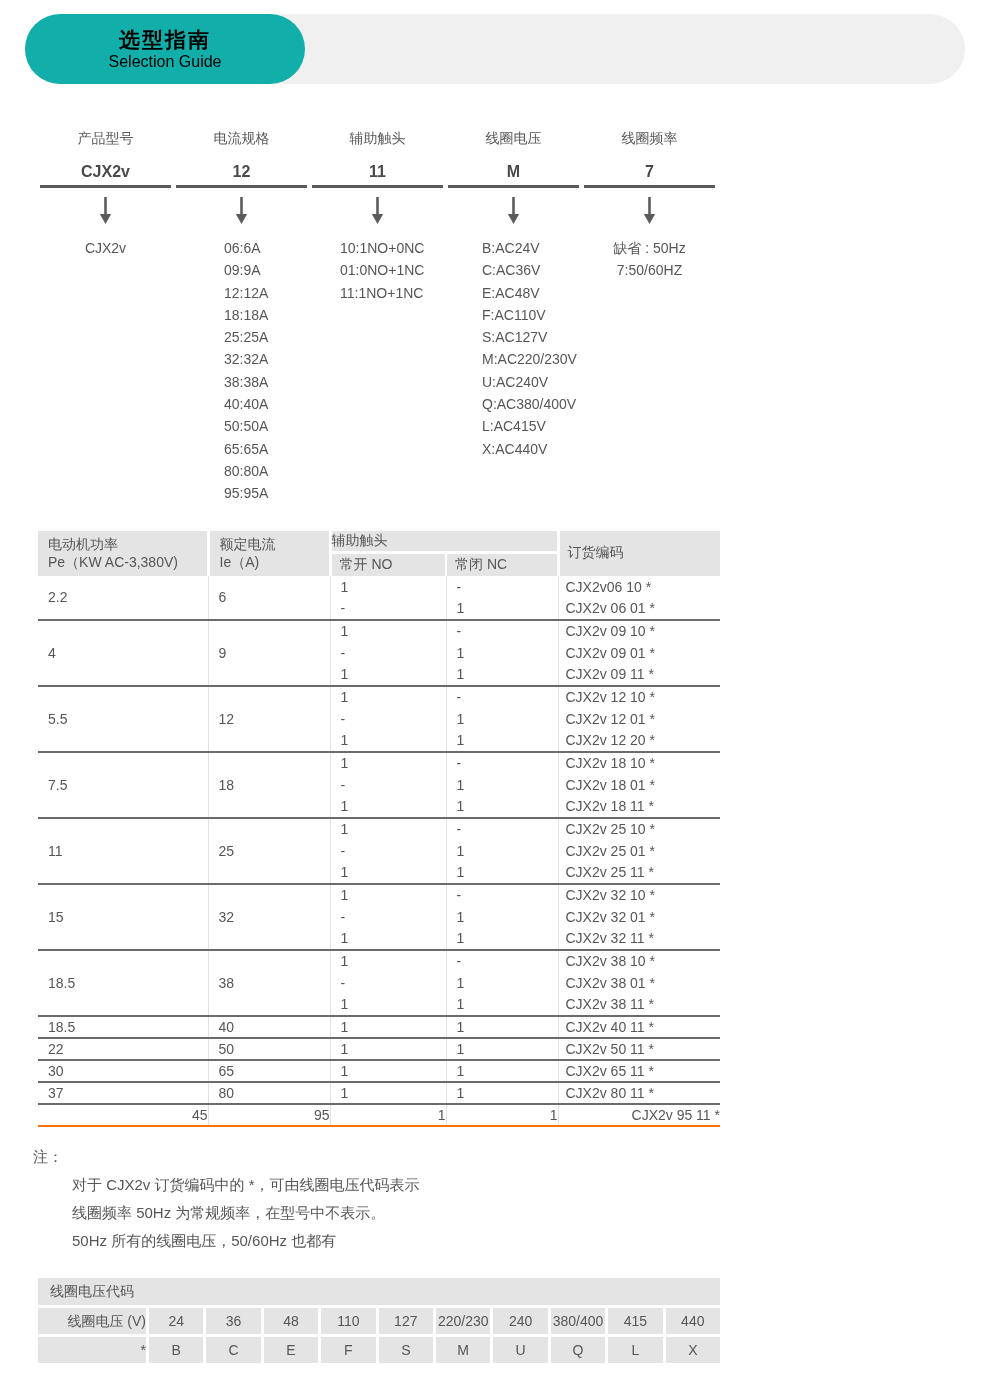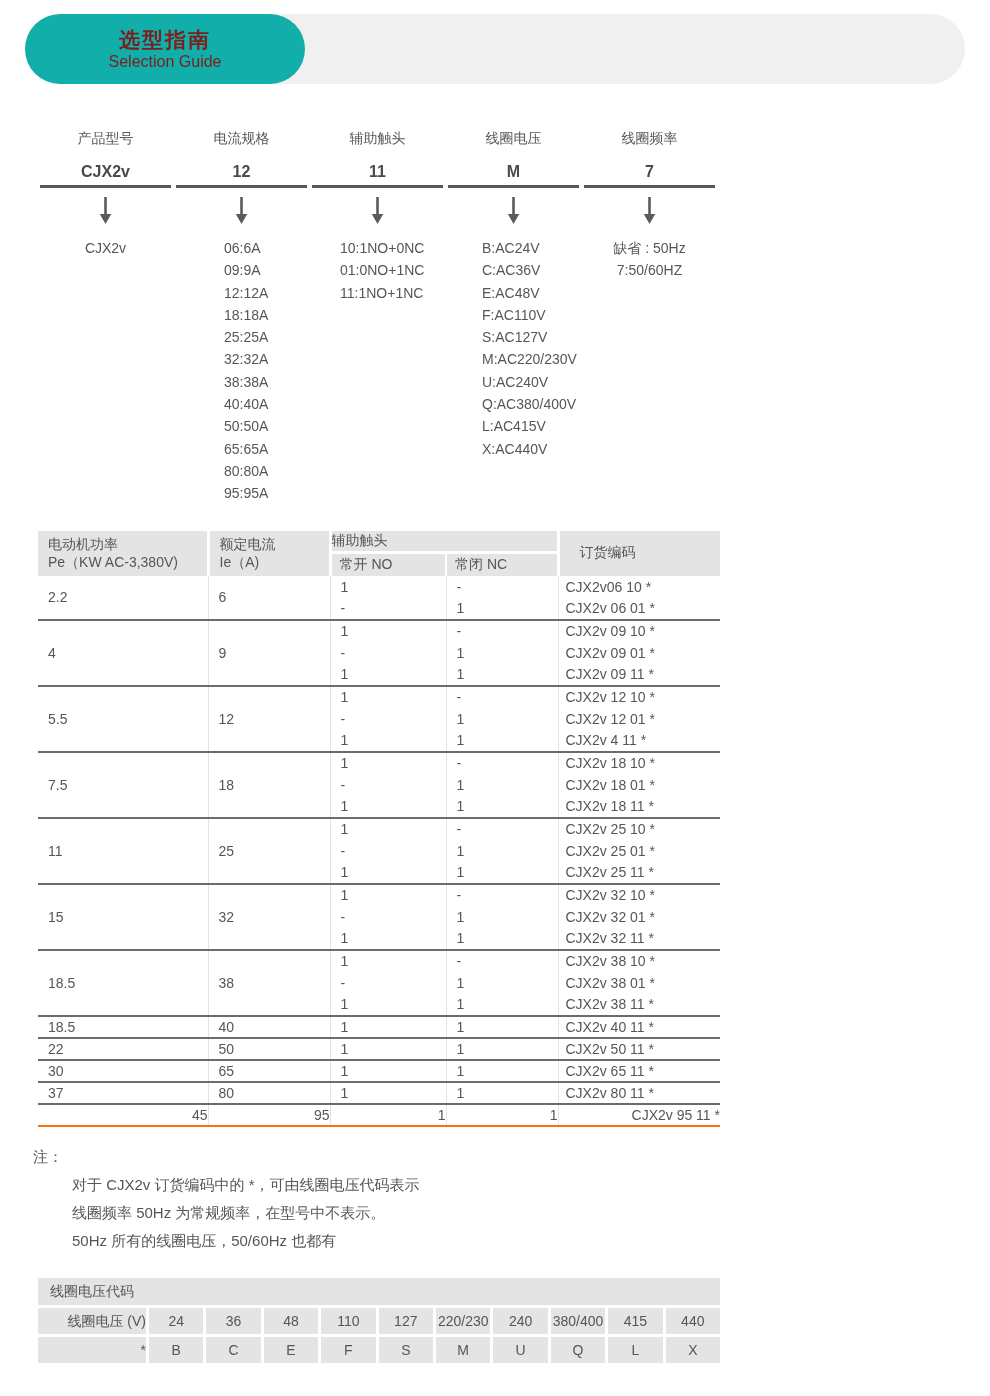--- a/index.html
+++ b/index.html
@@ -9,42 +9,42 @@
     font-family:"Liberation Sans","DejaVu Sans",sans-serif;
     color:#58595b;
   }
   .page { position:relative; width:990px; height:1396px; overflow:hidden; background:#fff; }
 
   
   .banner { position:relative; height:70px; margin:14px 25px 0 25px; }
   .banner-bar { position:absolute; left:0; top:0; width:940px; height:70px; background:#f0f0f0; border-radius:35px; }
   .banner-badge {
     position:absolute; left:0; top:0; width:280px; height:70px;
-    background:#12afaa; border-radius:35px; color:#7f1d1d;
+    background:#12afaa; border-radius:35px; color:#000000;
     display:flex; flex-direction:column; align-items:center; justify-content:center;
   }
   .badge-zh { font-size:21px; font-weight:bold; letter-spacing:2px; line-height:25px; }
   .badge-en { font-size:16px; line-height:19px; }
 
   
   .breakdown { display:flex; margin:46px 0 16px 40px; width:680px; }
   .bcol { width:131px; margin-right:5px; display:flex; flex-direction:column; }
   .bcol:last-child { margin-right:0; }
   .blabel { text-align:center; font-size:14px; height:20px; color:#58595b; }
   .bcode { text-align:center; font-size:16px; font-weight:bold; color:#4a4a4c; margin-top:13px; height:20px; }
   .bline { height:3px; background:#57585a; margin-top:2px; }
   .barrow { display:block; margin:9px auto 0; }
   .blist { margin-top:13px; font-size:14px; line-height:22.3px; color:#555658; }
 
   
   .sel-table { width:682px; margin:26px 0 0 38px; border-collapse:collapse; font-size:14px; color:#555658; table-layout:fixed; }
   .sel-table th { background:#e4e4e4; font-weight:normal; text-align:left; color:#555658; }
   .th-power, .th-current { vertical-align:middle; padding-left:10px; line-height:18px; border-right:3px solid #fff; height:45px; }
   .th-aux { text-align:center; height:22px; border-bottom:3px solid #fff; border-right:3px solid #fff; }
-  .th-order { vertical-align:middle; padding-left:20px; }
+  .th-order { vertical-align:middle; padding-left:8px; }
   .th-no, .th-nc { height:23px; padding-left:8px; }
   .th-no { border-right:2px solid #fff; }
   .th-nc { border-right:3px solid #fff; }
   .sel-table td { height:22px; padding-left:10px; vertical-align:middle; border-right:1px solid #e3e3e3; }
   .sel-table td.td-order { border-right:none; padding-left:7px; }
   .sel-table tbody tr.g-first td { border-top:2px solid #6a6b6d; }
   .sel-table tbody tr.g-first.first-group td { border-top:none; }
   .sel-table tbody tr:last-child td { border-bottom:2px solid #f97316;text-align:right; }
 
   
@@ -223,21 +223,21 @@
           <td class="td-order">CJX2v 12 10 *</td>
         </tr>
         <tr>
           <td>-</td>
           <td>1</td>
           <td class="td-order">CJX2v 12 01 *</td>
         </tr>
         <tr>
           <td>1</td>
           <td>1</td>
-          <td class="td-order">CJX2v 4 11 *</td>
+          <td class="td-order">CJX2v 12 20 *</td>
         </tr>
         <tr class="g-first">
           <td class="td-power" rowspan="3">7.5</td>
           <td class="td-current" rowspan="3">18</td>
           <td>1</td>
           <td>-</td>
           <td class="td-order">CJX2v 18 10 *</td>
         </tr>
         <tr>
           <td>-</td>

